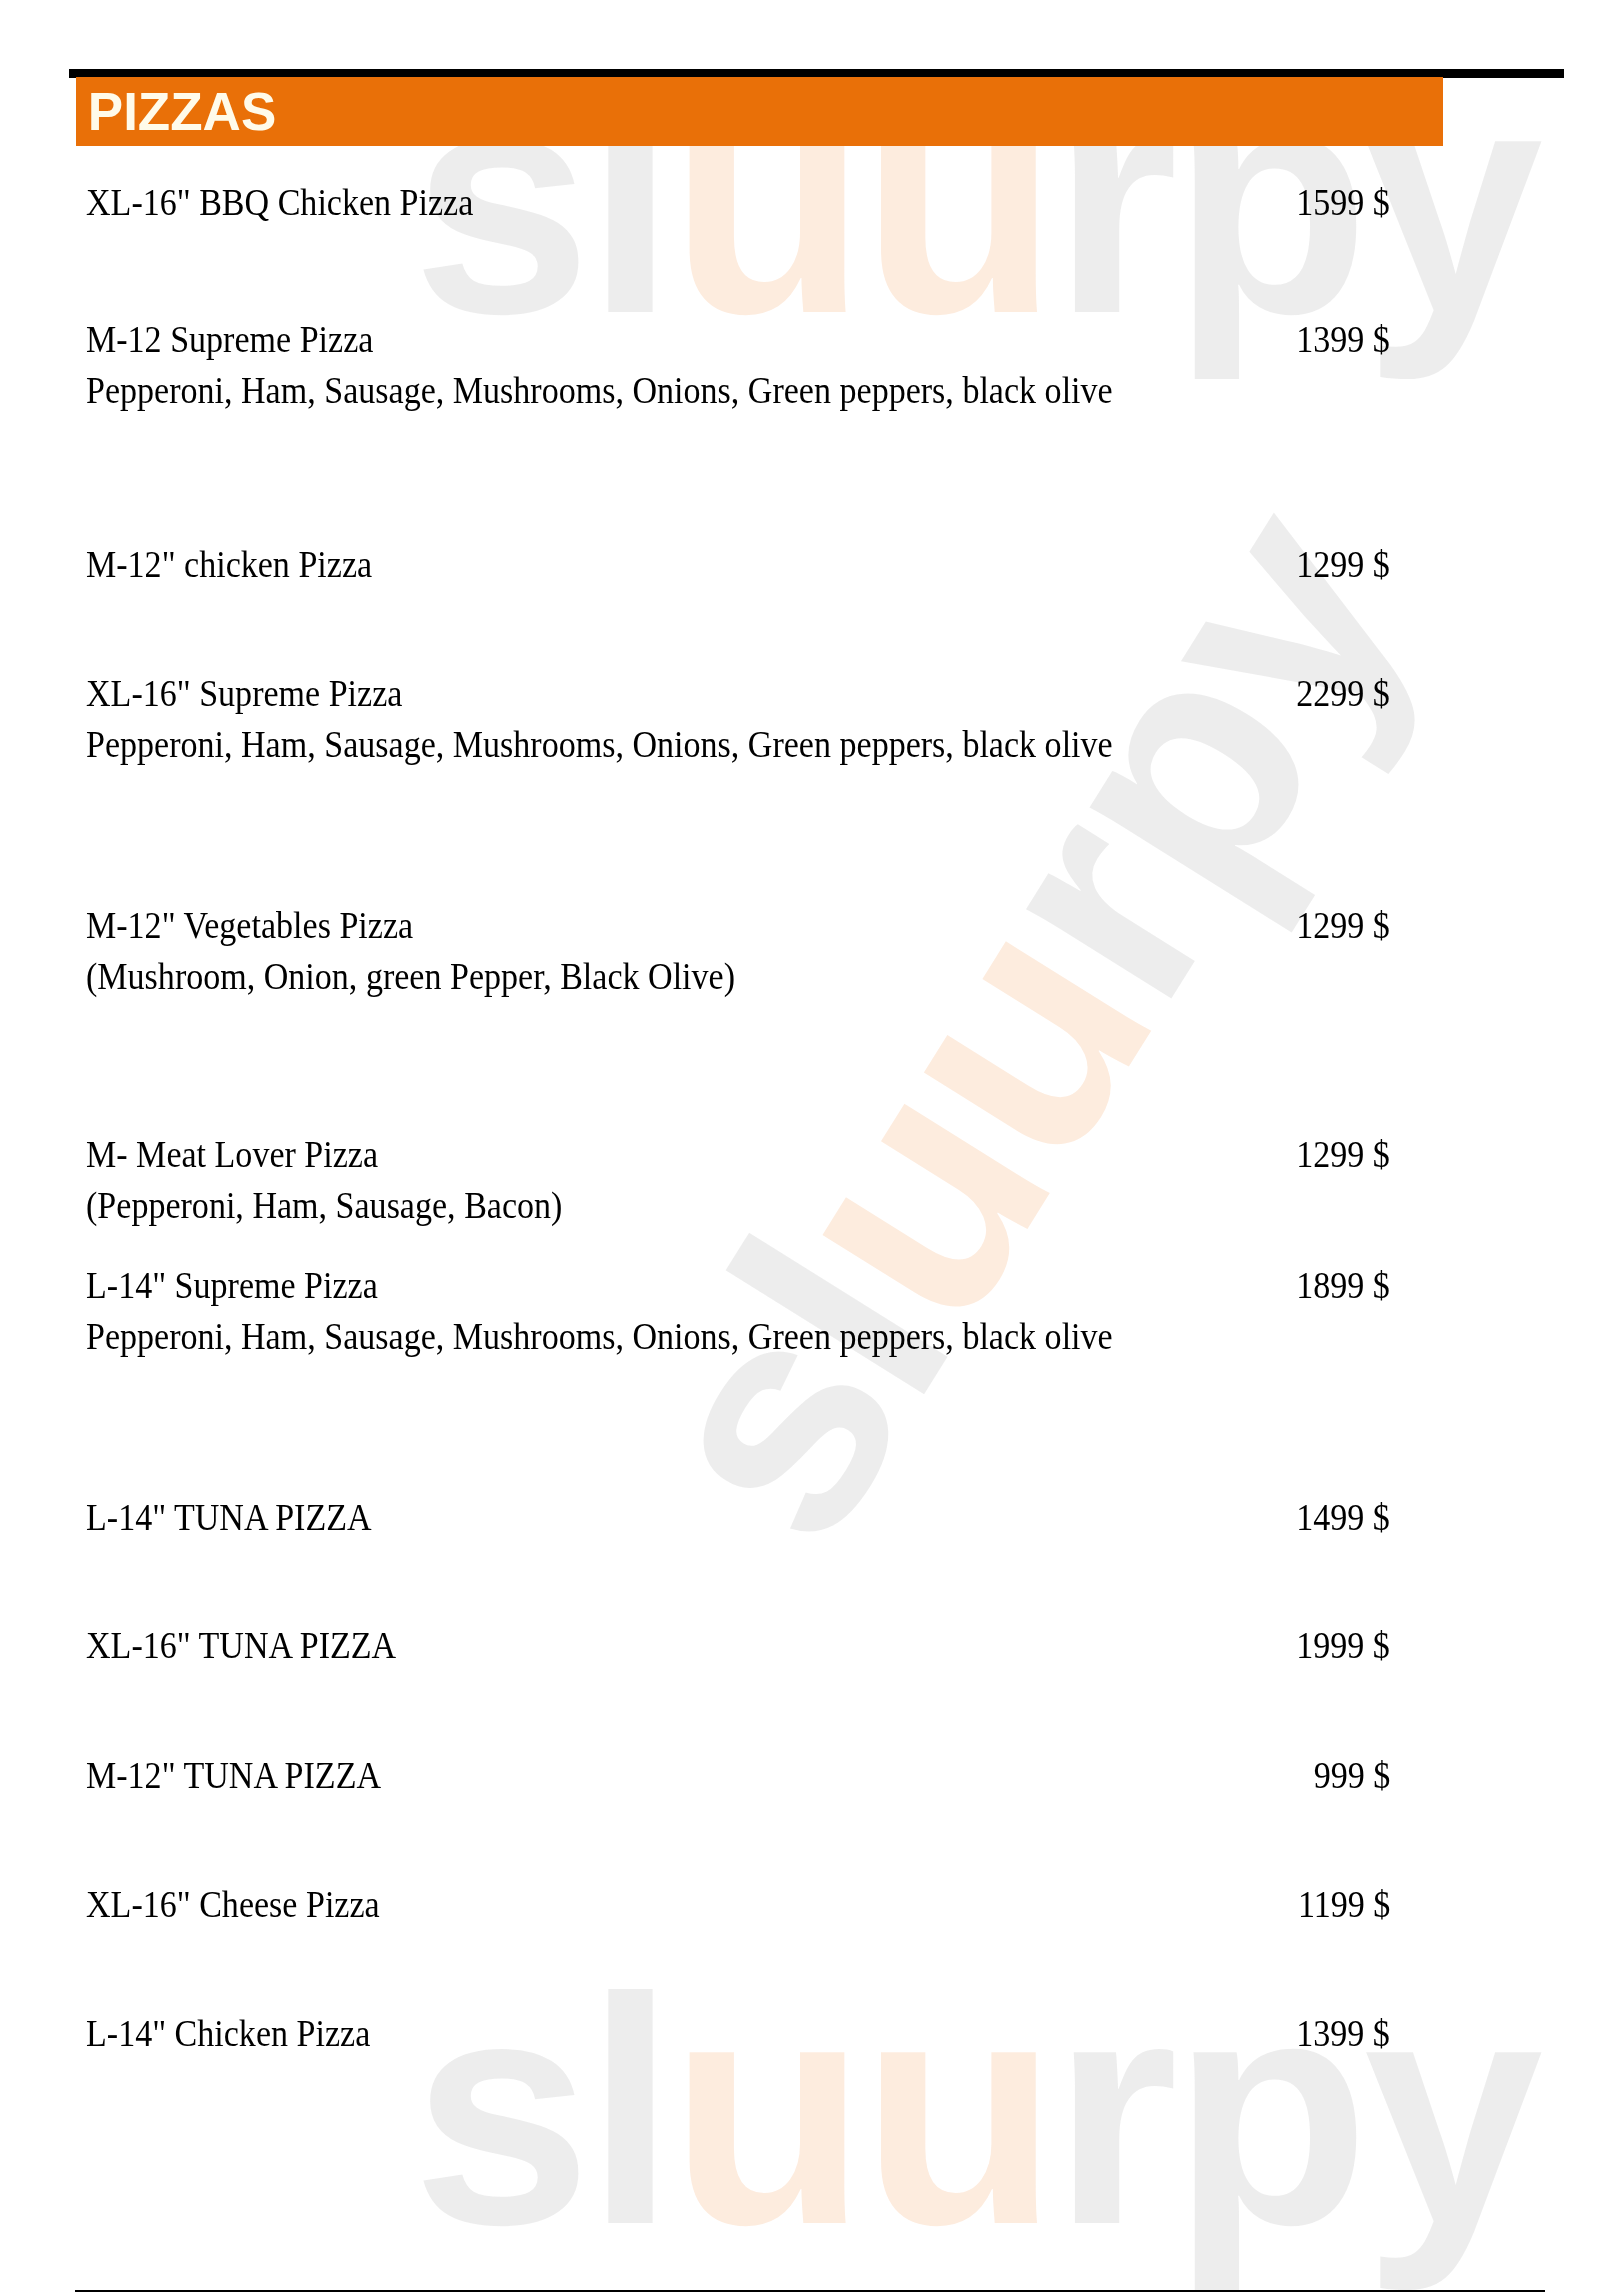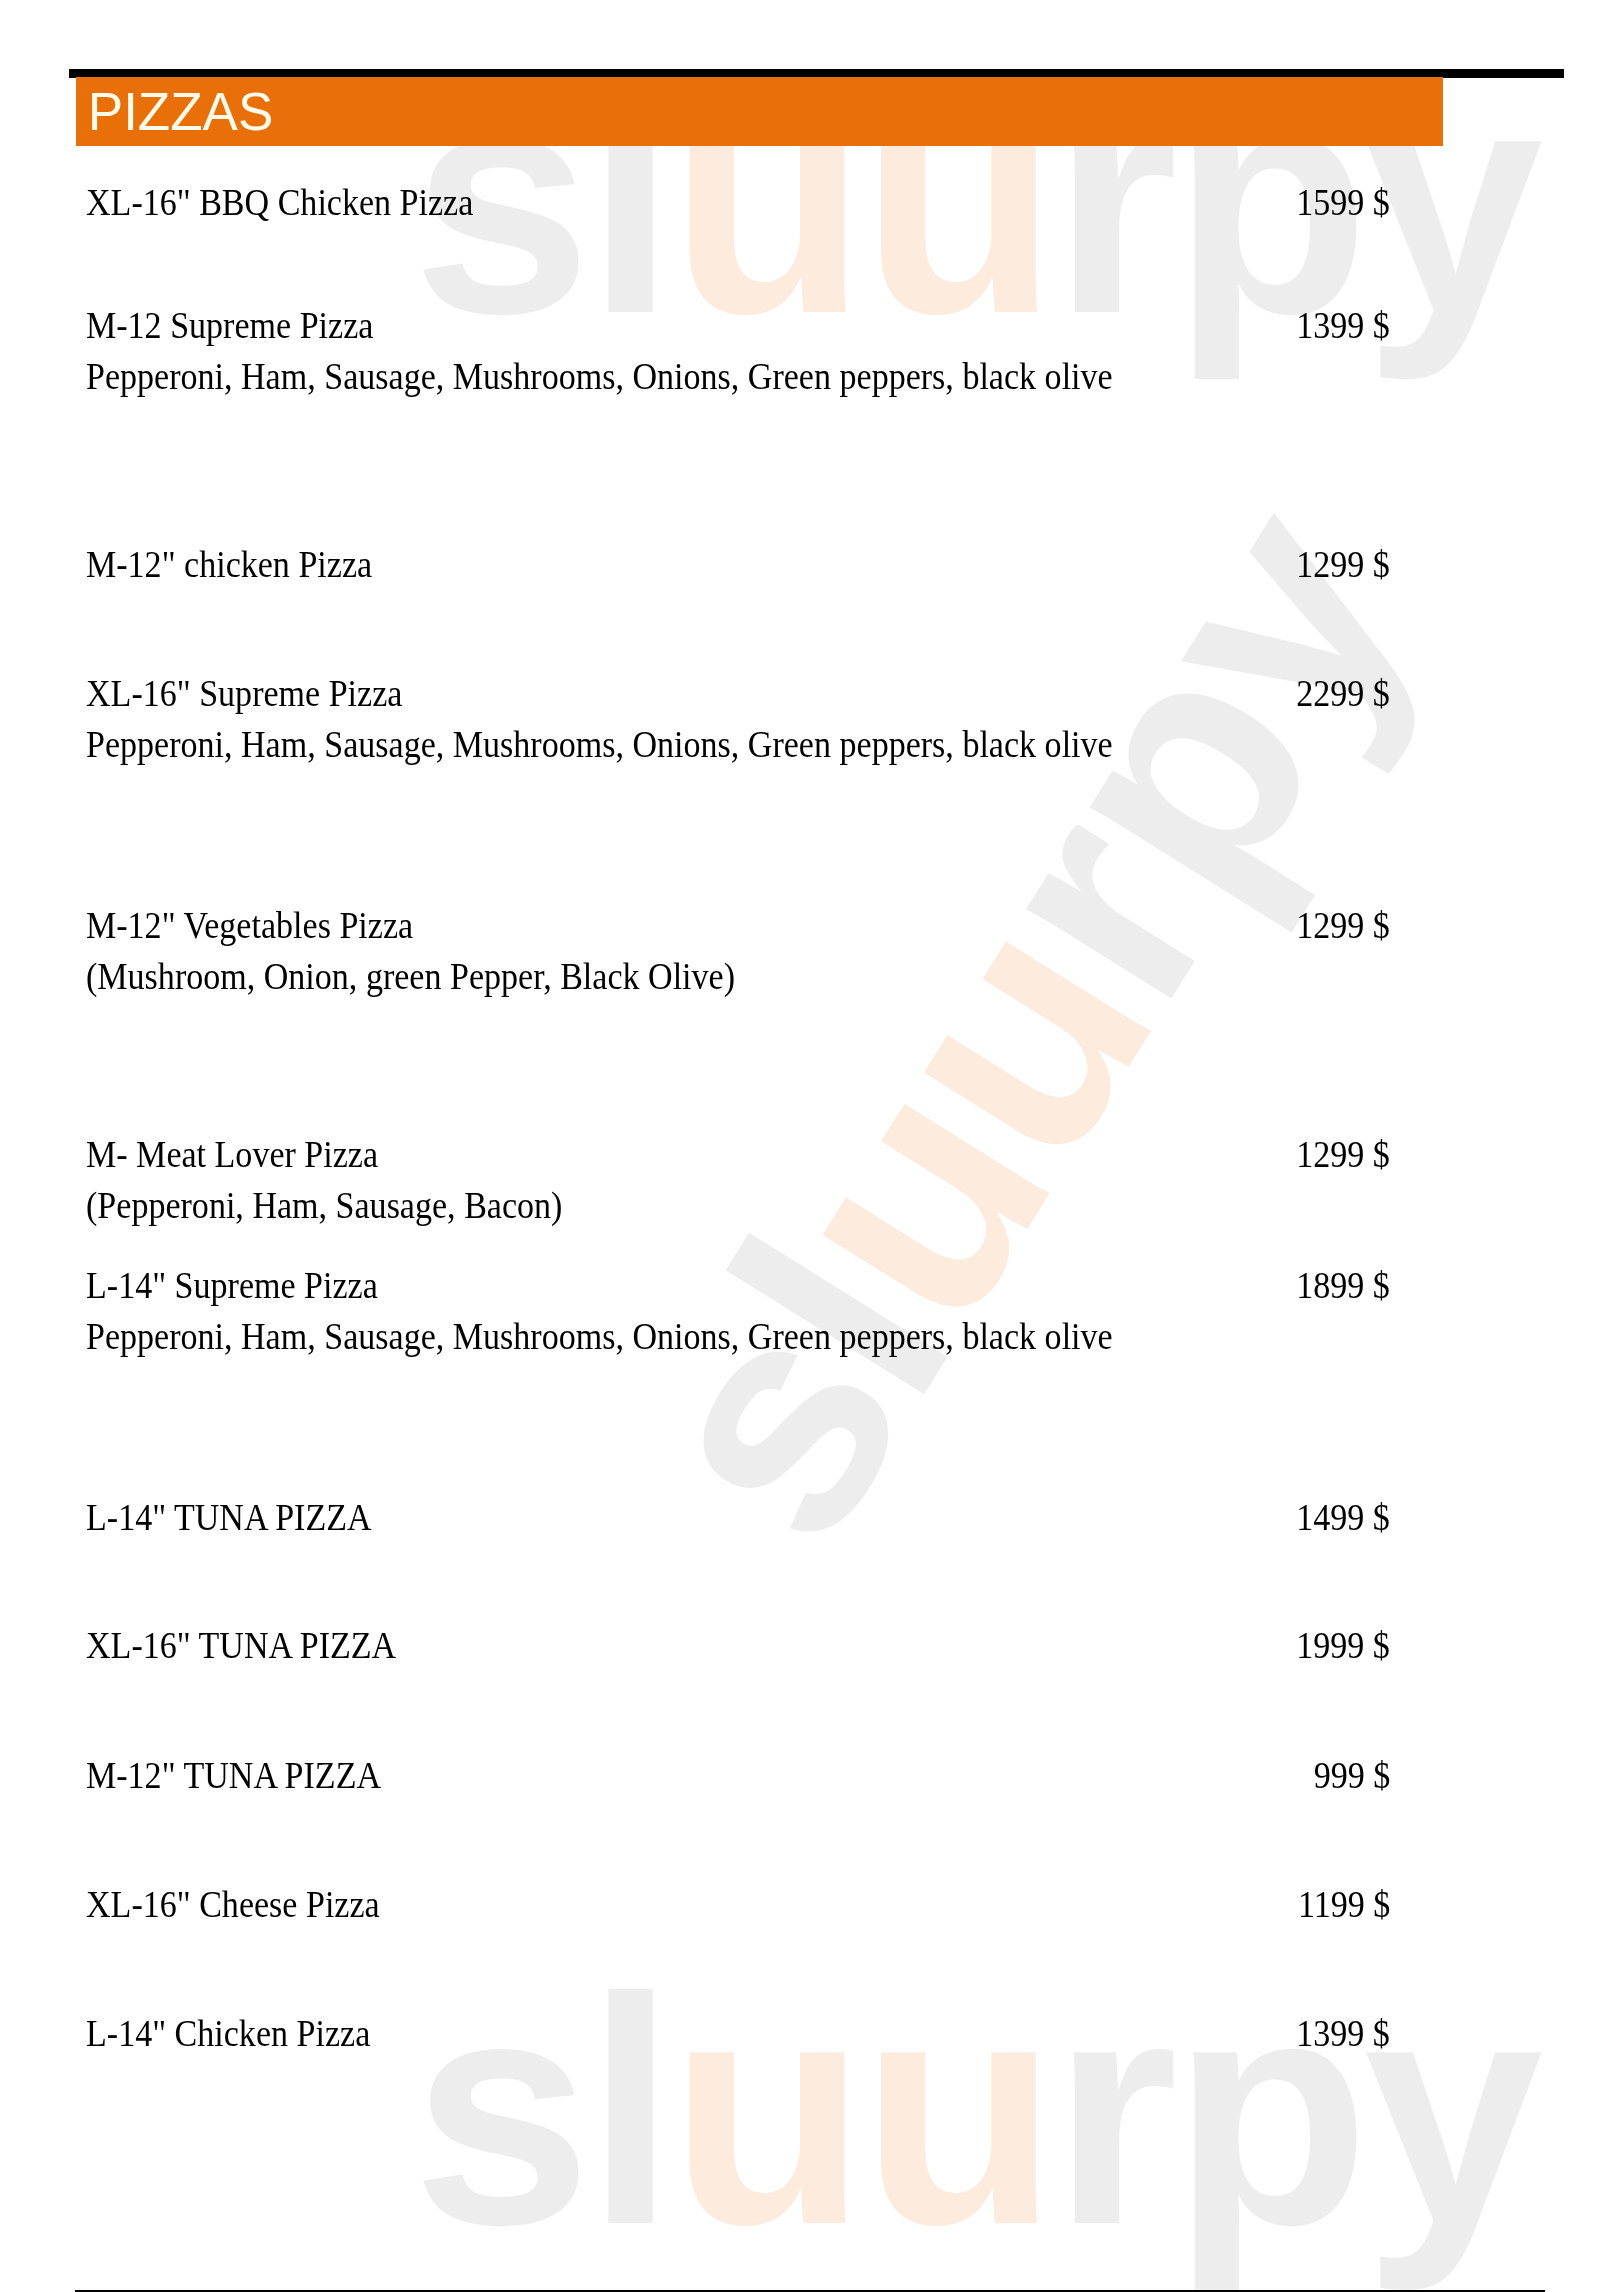--- a/index.html
+++ b/index.html
@@ -4,21 +4,21 @@
 <style>
   html, body { margin:0; padding:0; background:#ffffff; }
   body { width:1621px; height:2293px; position:relative; overflow:hidden; }
   .watermark { position:absolute; font-family:"Liberation Sans", sans-serif; font-weight:bold; letter-spacing:-5.9px; color:#ececec; opacity:0.9; z-index:0; white-space:nowrap; line-height:1; }
   .watermark .uu { color:#fdeadb; }
   .wm1 { left:412px; top:39px; font-size:323px; }
   .wm2 { left:461px; top:863px; font-size:323px; transform:rotate(-58deg); transform-origin:center; }
   .wm3 { left:412px; top:1950px; font-size:323px; }
   .top-rule { position:absolute; left:69px; top:69px; width:1495px; height:8.8px; background:#000; z-index:2; }
   .header-band { position:absolute; left:76px; top:77px; width:1367px; height:69px; background:#e97008; z-index:2; }
-  .header-title { position:absolute; left:11.8px; top:5.9px; font-family:"Liberation Sans", sans-serif; font-size:53px; line-height:57px; color:#fffbea; }
+  .header-title { position:absolute; left:11.8px; top:5.9px; font-family:"Liberation Sans", sans-serif; font-size:53px; line-height:57px; color:#fffbea;font-weight:bold; }
   .item { position:absolute; left:86px; width:1304px; z-index:3; font-family:"Liberation Serif", serif; color:#000; }
   .item-title { font-size:37px; line-height:51px; white-space:nowrap; transform:scaleX(0.92); transform-origin:left; }
   .item-desc { font-size:37px; line-height:51px; width:1206px; transform:scaleX(0.92); transform-origin:left; }
   .item-price { position:absolute; right:0; top:0; font-size:37px; line-height:51px; transform:scaleX(0.92); transform-origin:right; white-space:nowrap; }
   .bottom-rule { position:absolute; left:75px; top:2290px; width:1470px; height:2.9px; background:#000; z-index:2; }
 </style>
 </head>
 <body>
 
 <div class="watermark wm1"><span>sl</span><span class="uu">uu</span><span>rpy</span></div>
@@ -27,21 +27,21 @@
 
 <div class="top-rule"></div>
 <div class="header-band">
   <div class="header-title">PIZZAS</div>
 </div>
 
 <div class="item" style="top:177px">
   <div class="item-title">XL-16" BBQ Chicken Pizza</div>
   <div class="item-price">1599 $</div>
 </div>
-<div class="item" style="top:300px">
+<div class="item" style="top:314px">
   <div class="item-title">M-12 Supreme Pizza</div>
   <div class="item-desc">Pepperoni, Ham, Sausage, Mushrooms, Onions, Green peppers, black olive</div>
   <div class="item-price">1399 $</div>
 </div>
 <div class="item" style="top:539px">
   <div class="item-title">M-12" chicken Pizza</div>
   <div class="item-price">1299 $</div>
 </div>
 <div class="item" style="top:668px">
   <div class="item-title">XL-16" Supreme Pizza</div>

